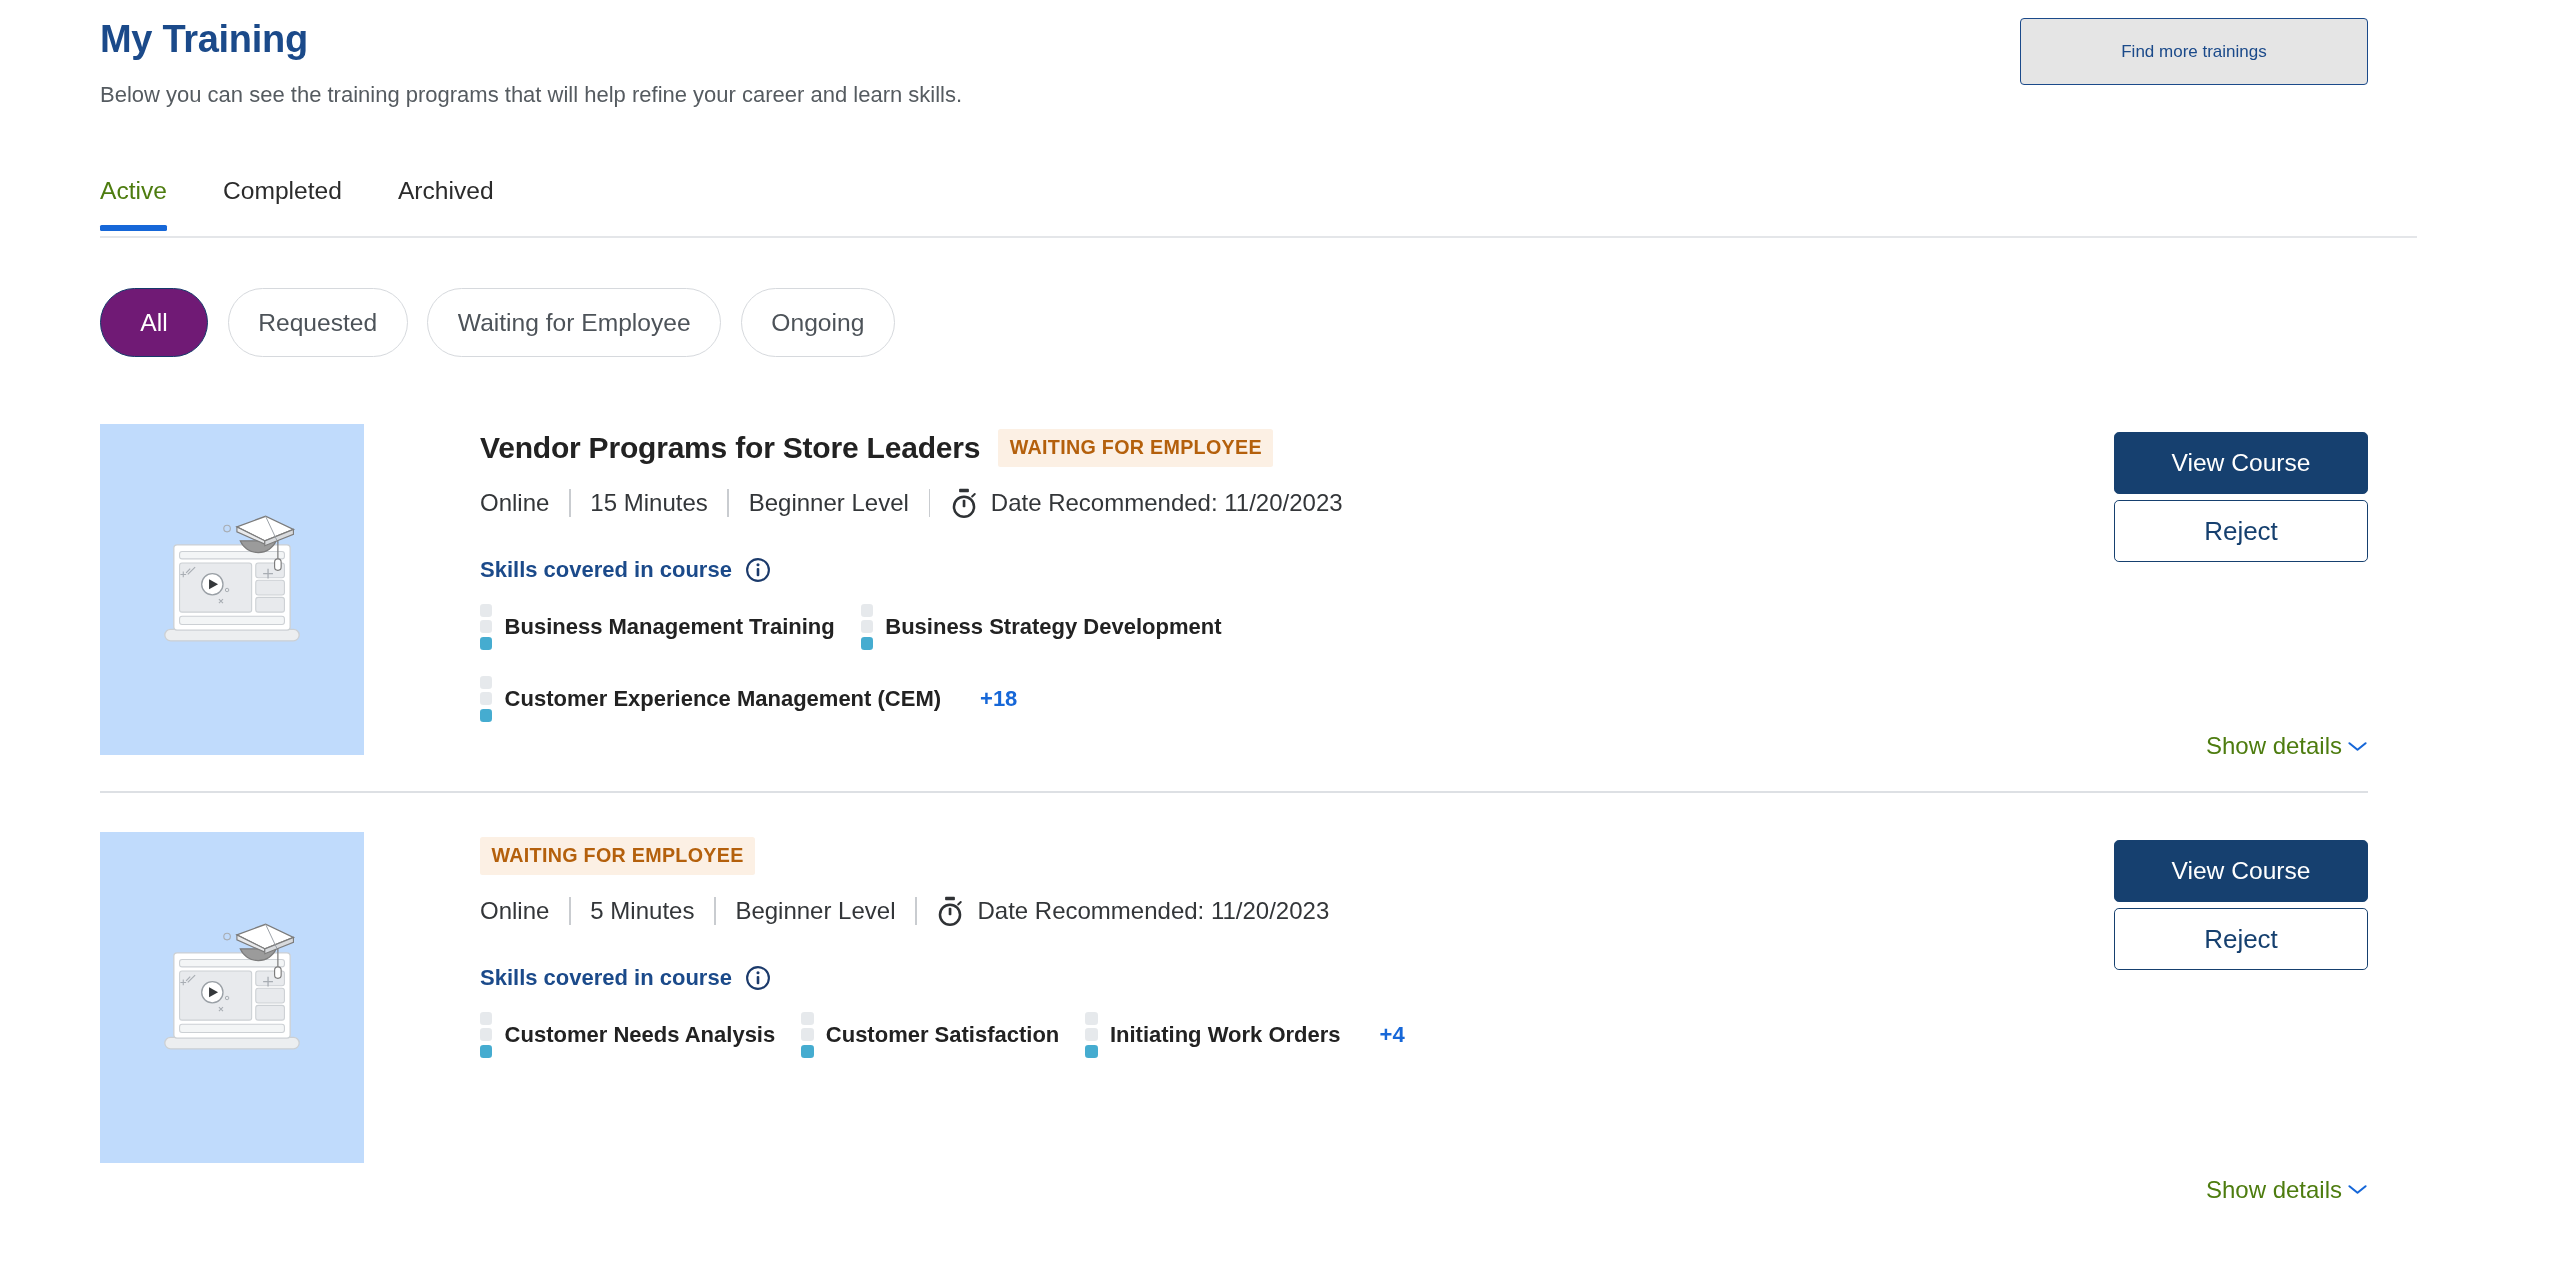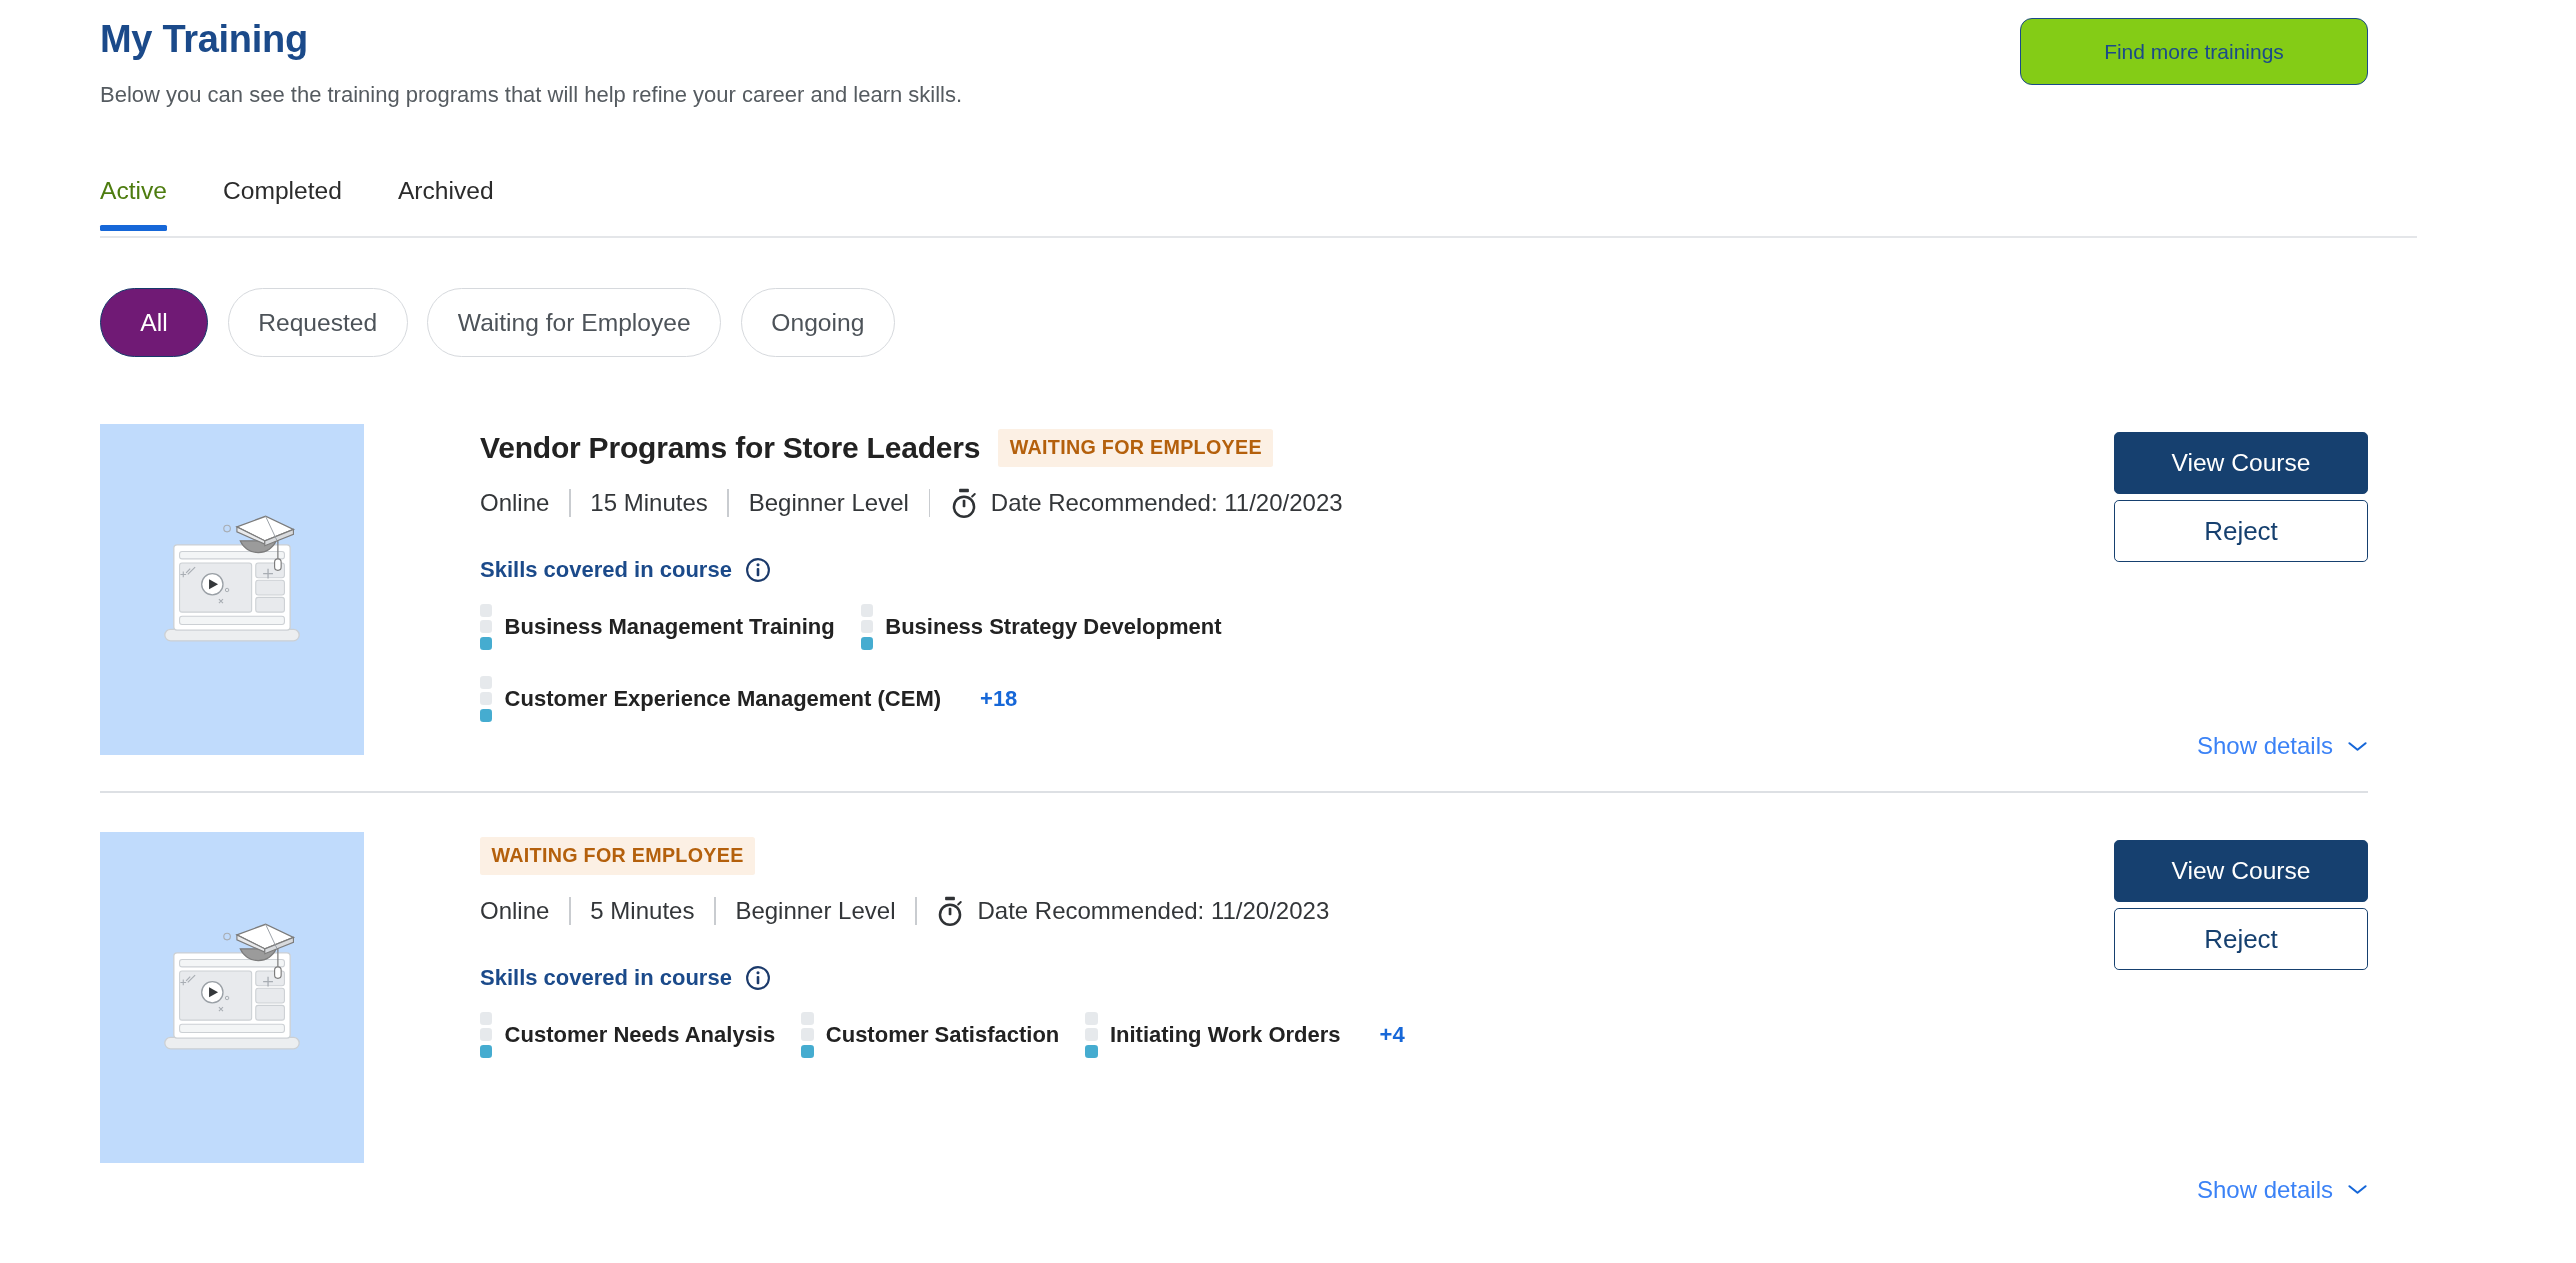--- a/index.html
+++ b/index.html
@@ -48,25 +48,25 @@
     line-height: 1.3;
   }
 
   .find-more-button {
     position: absolute;
     right: 0;
     top: 0;
     width: 348px;
     height: 67px;
     border: 1.6px solid #1b4a8a;
-    border-radius: 12px;
-    background: #84cc16;
+    border-radius: 4px;
+    background: #e5e5e5;
     color: #1b4a8a;
     font-family: "Liberation Sans", sans-serif;
-    font-size: 21px;
+    font-size: 17px;
     cursor: pointer;
     display: flex;
     align-items: center;
     justify-content: center;
   }
 
   
   .tabs {
     position: absolute;
     left: 100px;
@@ -353,22 +353,22 @@
     align-items: center;
     justify-content: center;
   }
 
   .show-details {
     position: absolute;
     right: 0;
     bottom: 31px;
     display: inline-flex;
     align-items: center;
-    gap: 14px;
-    color: #3b82f6;
+    gap: 5px;
+    color: #4d7c0f;
     font-size: 24px;
     cursor: pointer;
     white-space: nowrap;
   }
 
   .chevron-down {
     display: block;
     flex: 0 0 auto;
   }
 

